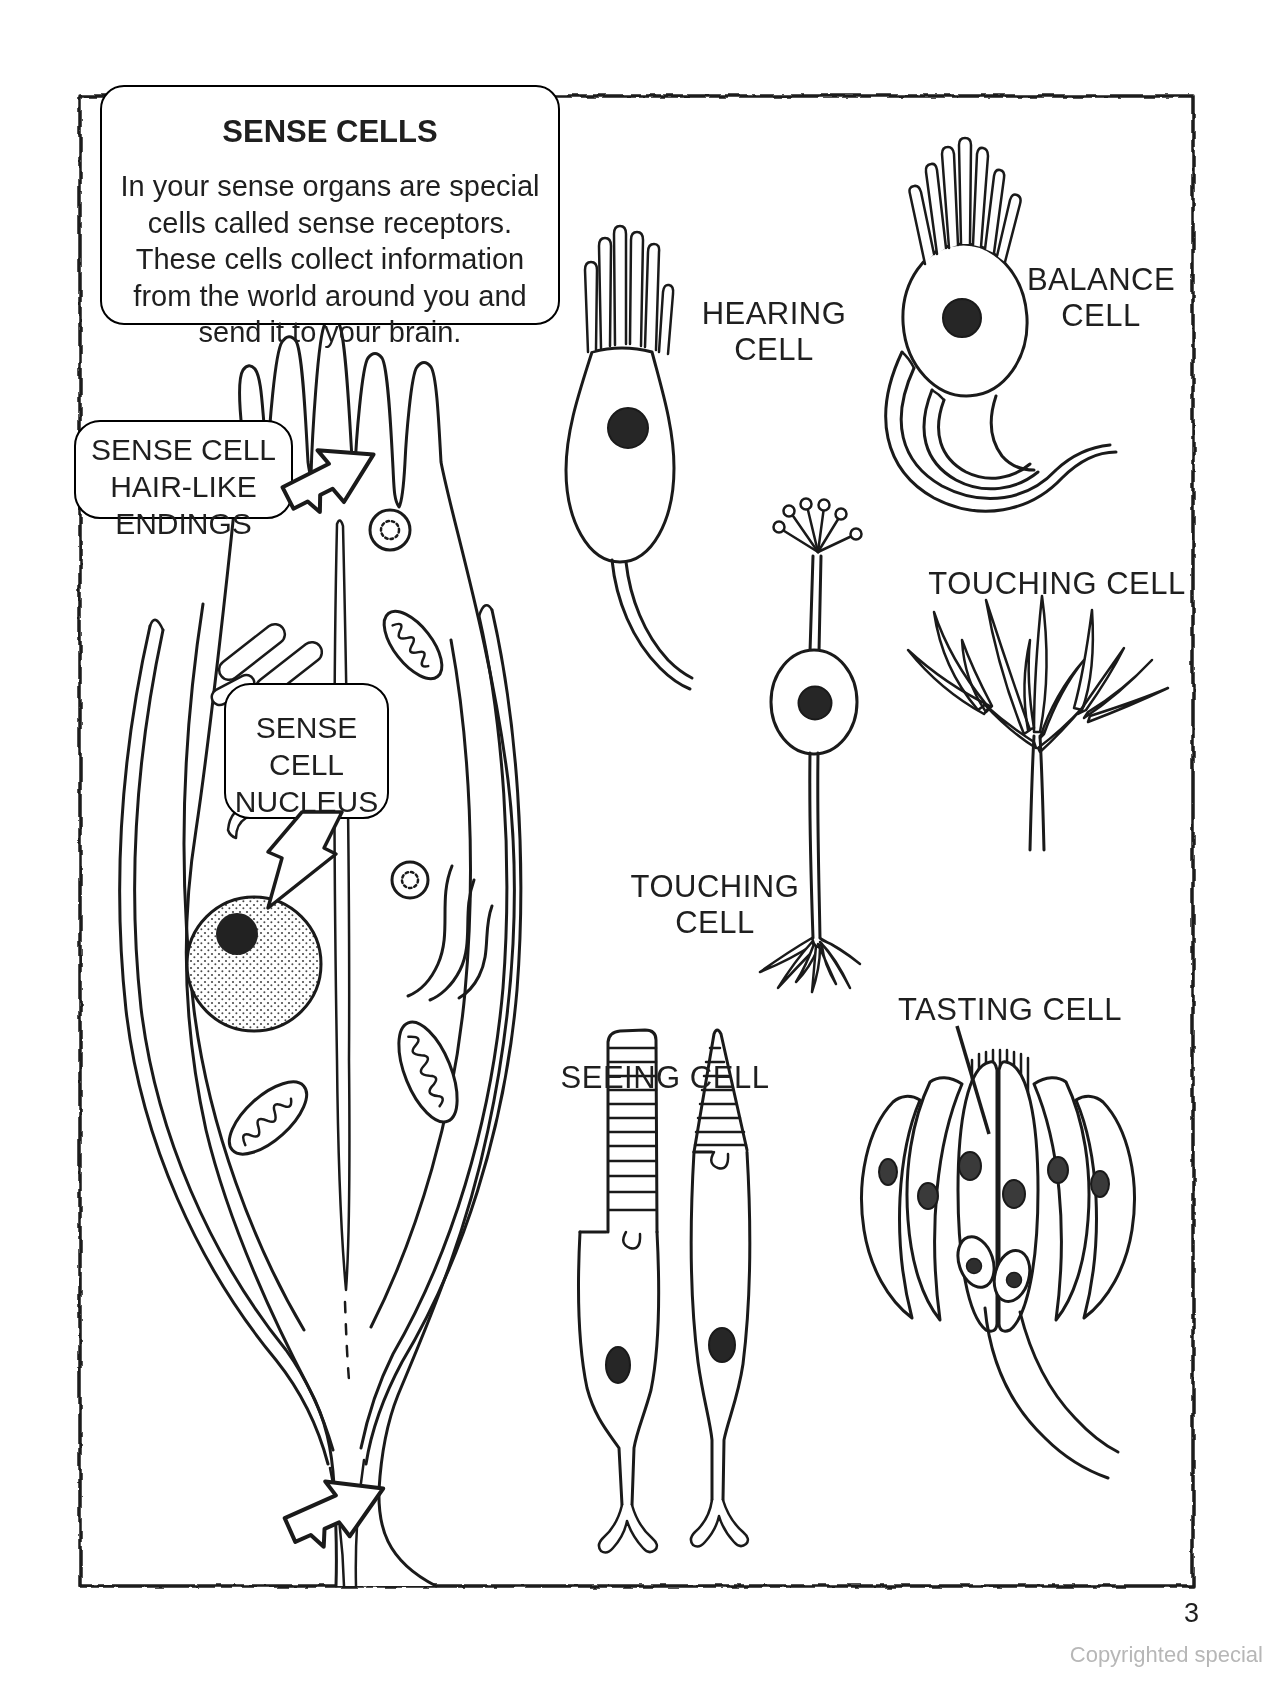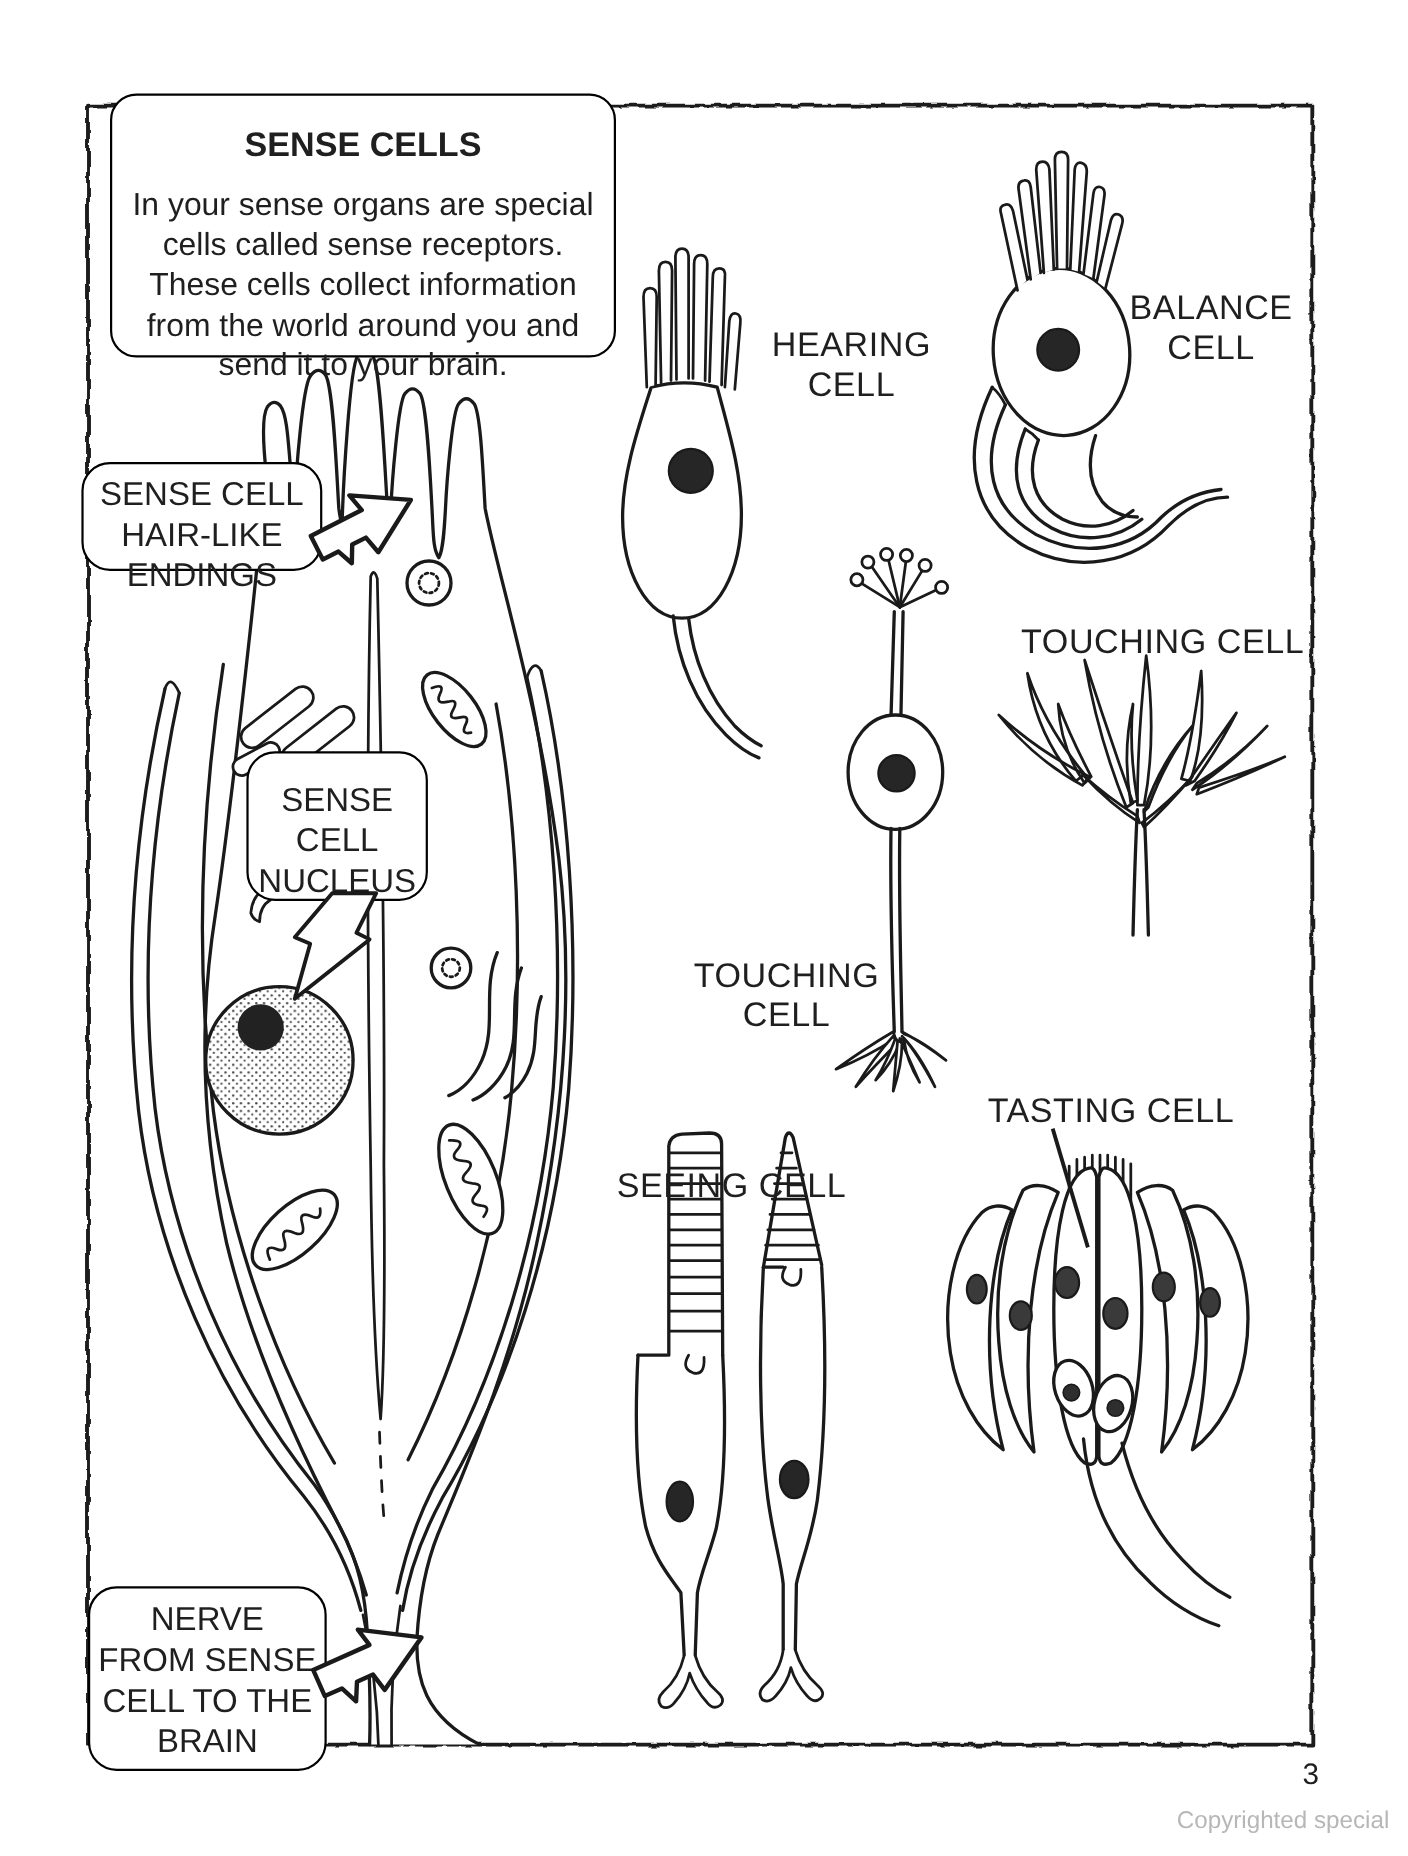--- a/index.html
+++ b/index.html
@@ -272,24 +272,20 @@
 from the world around you and
 send it to your brain.</div>
 </div>
 
 <div class="box callout co-hair">SENSE CELL
 HAIR-LIKE
 ENDINGS</div>
 <div class="box callout co-nucleus">SENSE
 CELL
 NUCLEUS</div>
-<div class="box callout co-nerve">NERVE
-FROM SENSE
-CELL TO THE
-BRAIN</div>
 
 <div class="cell-label lb-hearing">HEARING
 CELL</div>
 <div class="cell-label lb-balance">BALANCE
 CELL</div>
 <div class="cell-label lb-touching">TOUCHING CELL</div>
 <div class="cell-label lb-smelling">TOUCHING
 CELL</div>
 <div class="cell-label lb-tasting">TASTING CELL</div>
 <div class="cell-label lb-seeing">SEEING CELL</div>

